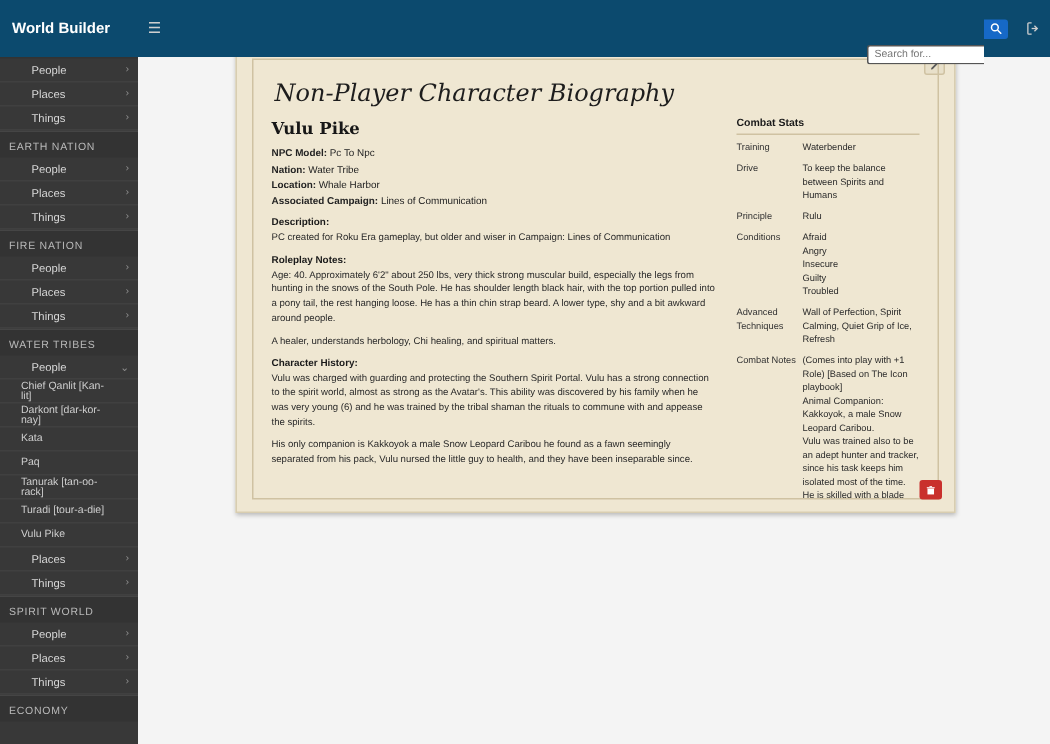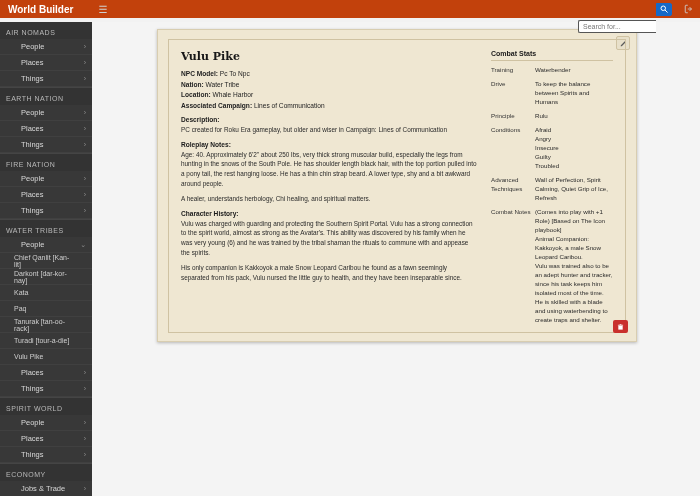--- a/index.html
+++ b/index.html
@@ -5,22 +5,22 @@
   * { box-sizing: border-box; }
   html, body {
     margin: 0; padding: 0;
     width: 700px; height: 496px;
     overflow: hidden;
     font-family: "Liberation Sans", sans-serif;
     background: #f2f2f2;
   }
   
   .topbar {
-    position: absolute; top: 0; left: 0; right: 0; height: 18px;
-    background: #c2410c;
+    position: absolute; top: 0; left: 0; right: 0; height: 38px;
+    background: #0c4a6e;
     display: flex; align-items: center;
     z-index: 30;
   }
   .brand {
     color: #ffffff;
     font-size: 10px;
     font-weight: bold;
     padding-left: 8px;
     width: 92px;
     white-space: nowrap;
@@ -308,35 +308,32 @@
       </div>
       <div class="nav-item">
         <span>Places</span>
         <span class="chev">›</span>
       </div>
       <div class="nav-item">
         <span>Things</span>
         <span class="chev">›</span>
       </div>
       <div class="section-header">ECONOMY</div>
-      <div class="nav-item">
-        <span>Jobs &amp; Trade</span>
-        <span class="chev">›</span>
-      </div>
     </div>
 </div>
 
 <div class="stage">
   <div class="card">
     <div class="edit-btn">
       <svg width="7" height="7" viewBox="0 0 16 16">
         <path d="M2 12 L11 3 L13 5 L4 14 L1.5 14.5 Z" fill="#5a5a5a"></path>
       </svg>
     </div>
     <div class="card-inner">
+      <div class="doc-title">Non-Player Character Biography</div>
       <div class="columns">
         <div class="col-left">
           <div class="npc-name">Vulu Pike</div>
           <div id="fields-body">
               <div class="field"><b>NPC Model:</b> <span>Pc To Npc</span></div>
               <div class="field"><b>Nation:</b> <span>Water Tribe</span></div>
               <div class="field"><b>Location:</b> <span>Whale Harbor</span></div>
               <div class="field"><b>Associated Campaign:</b> <span>Lines of Communication</span></div>
             </div>
           <div class="blocklabel">Description:</div>

